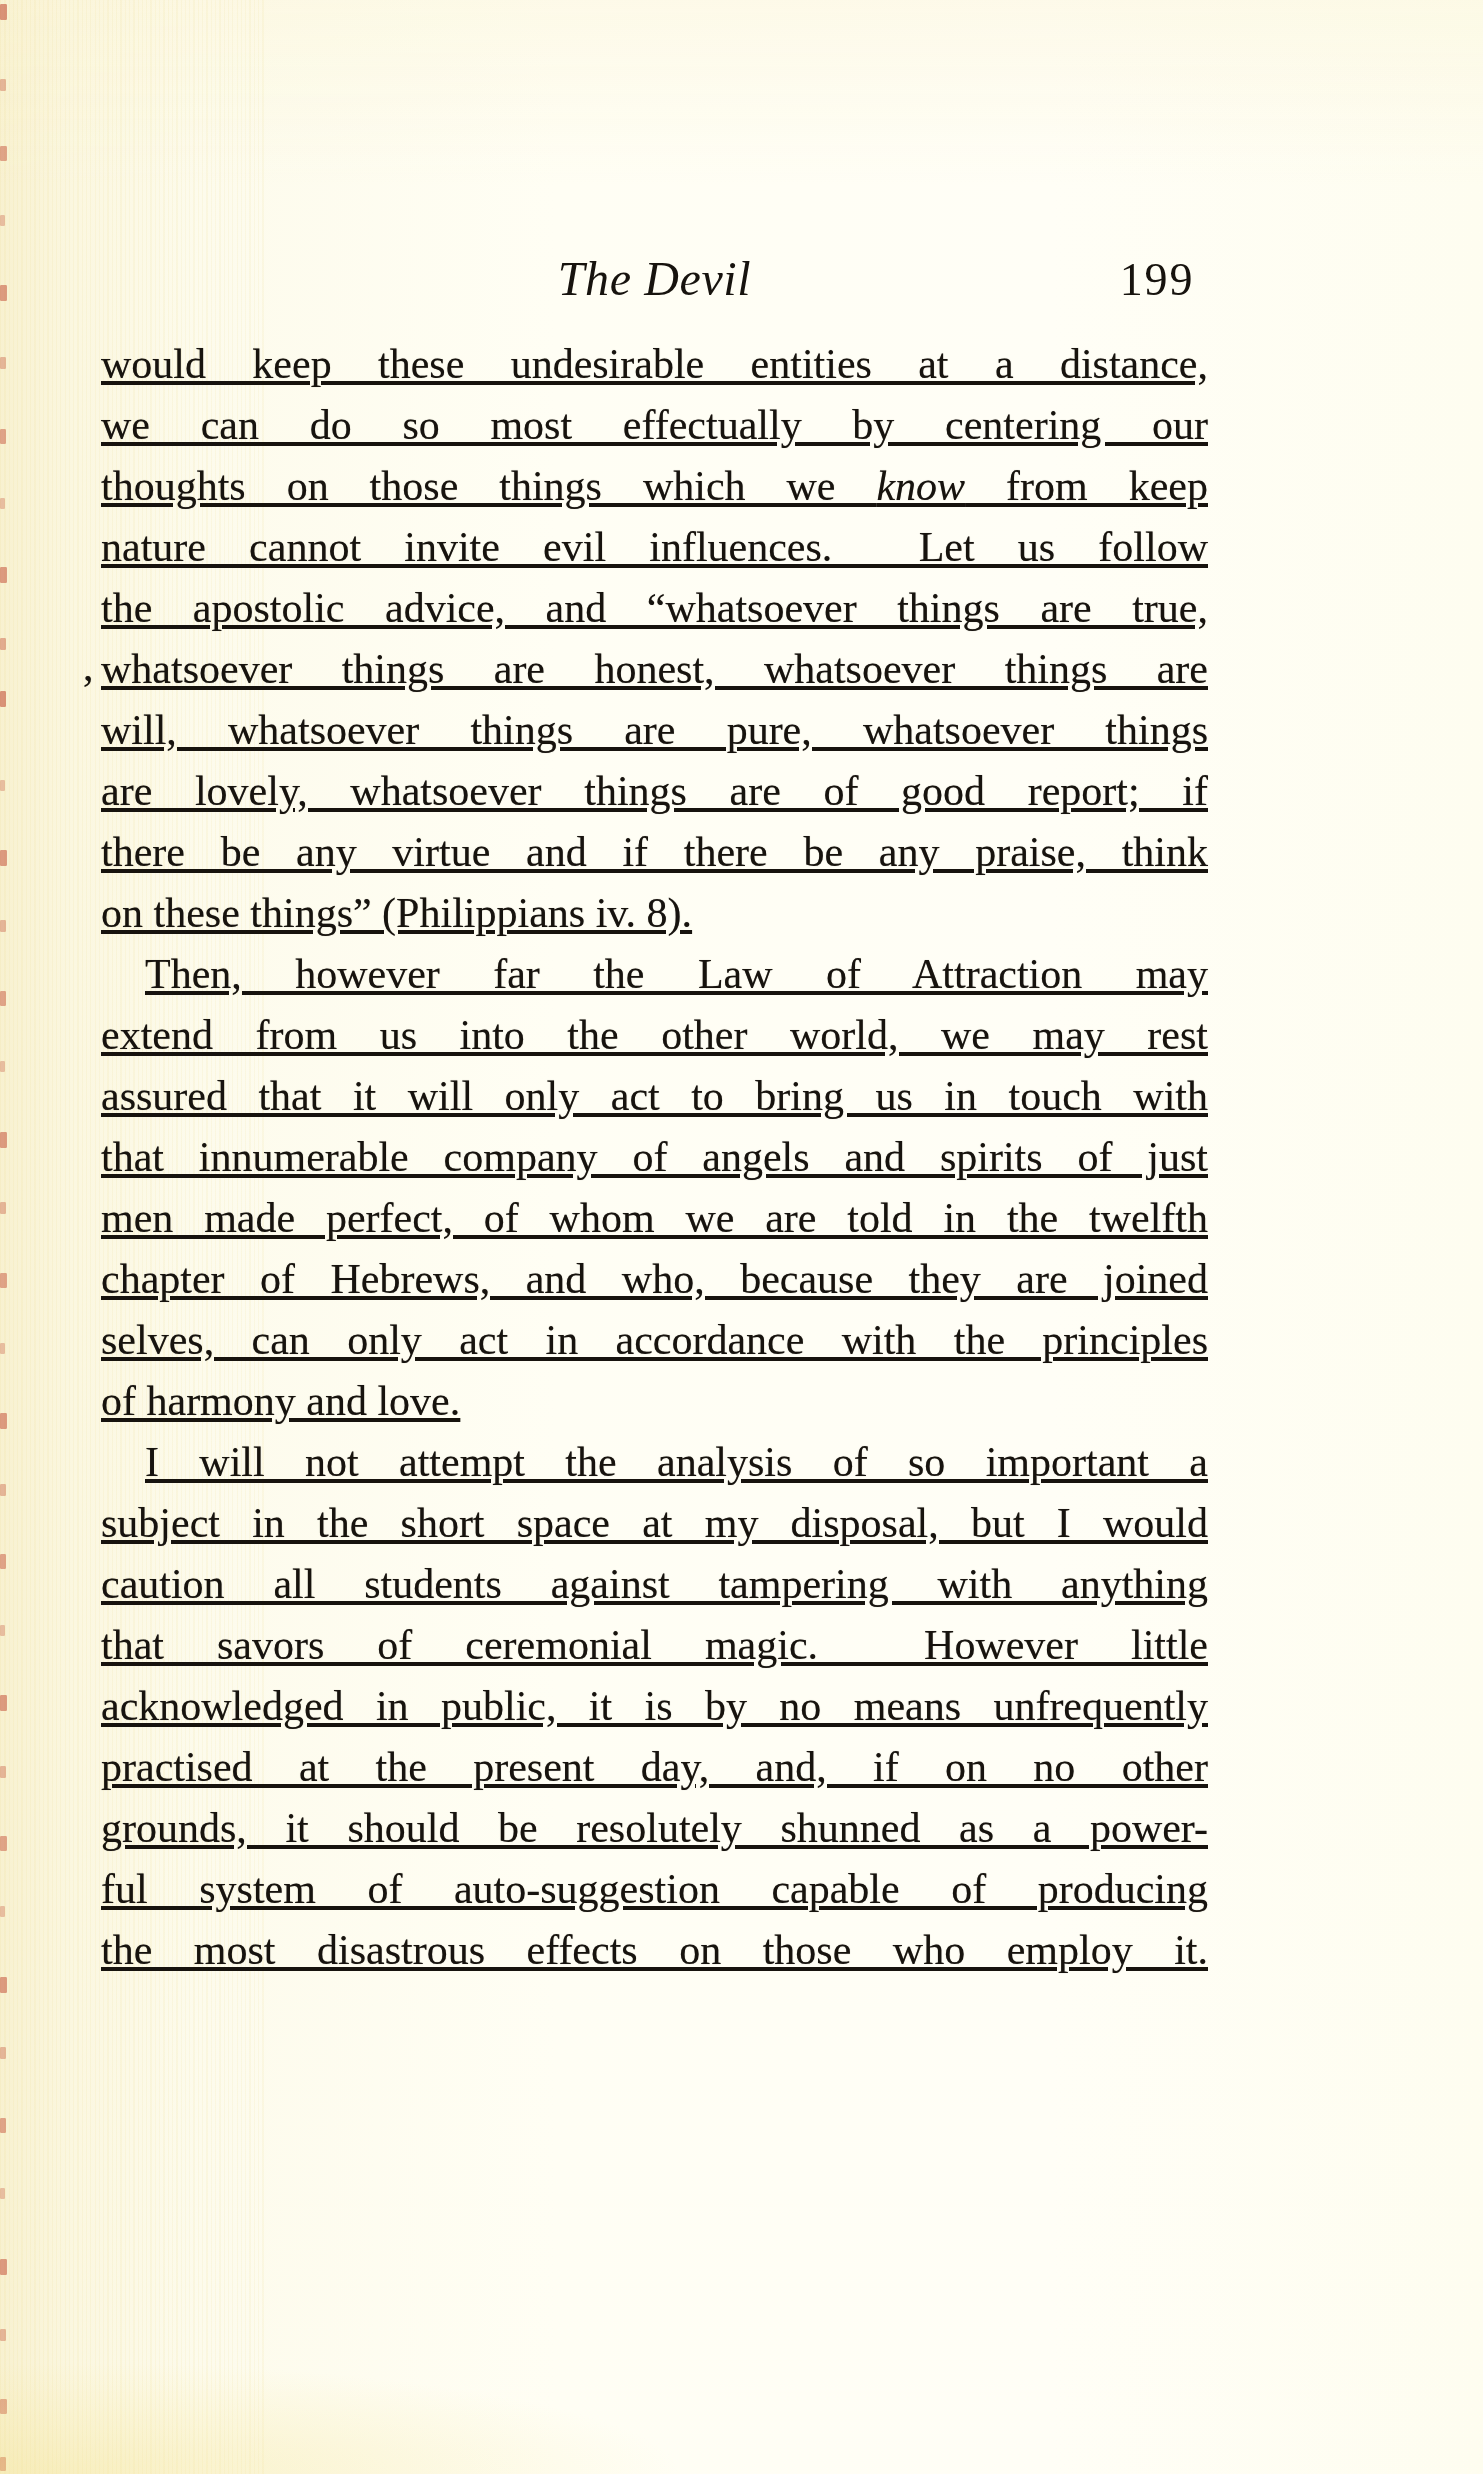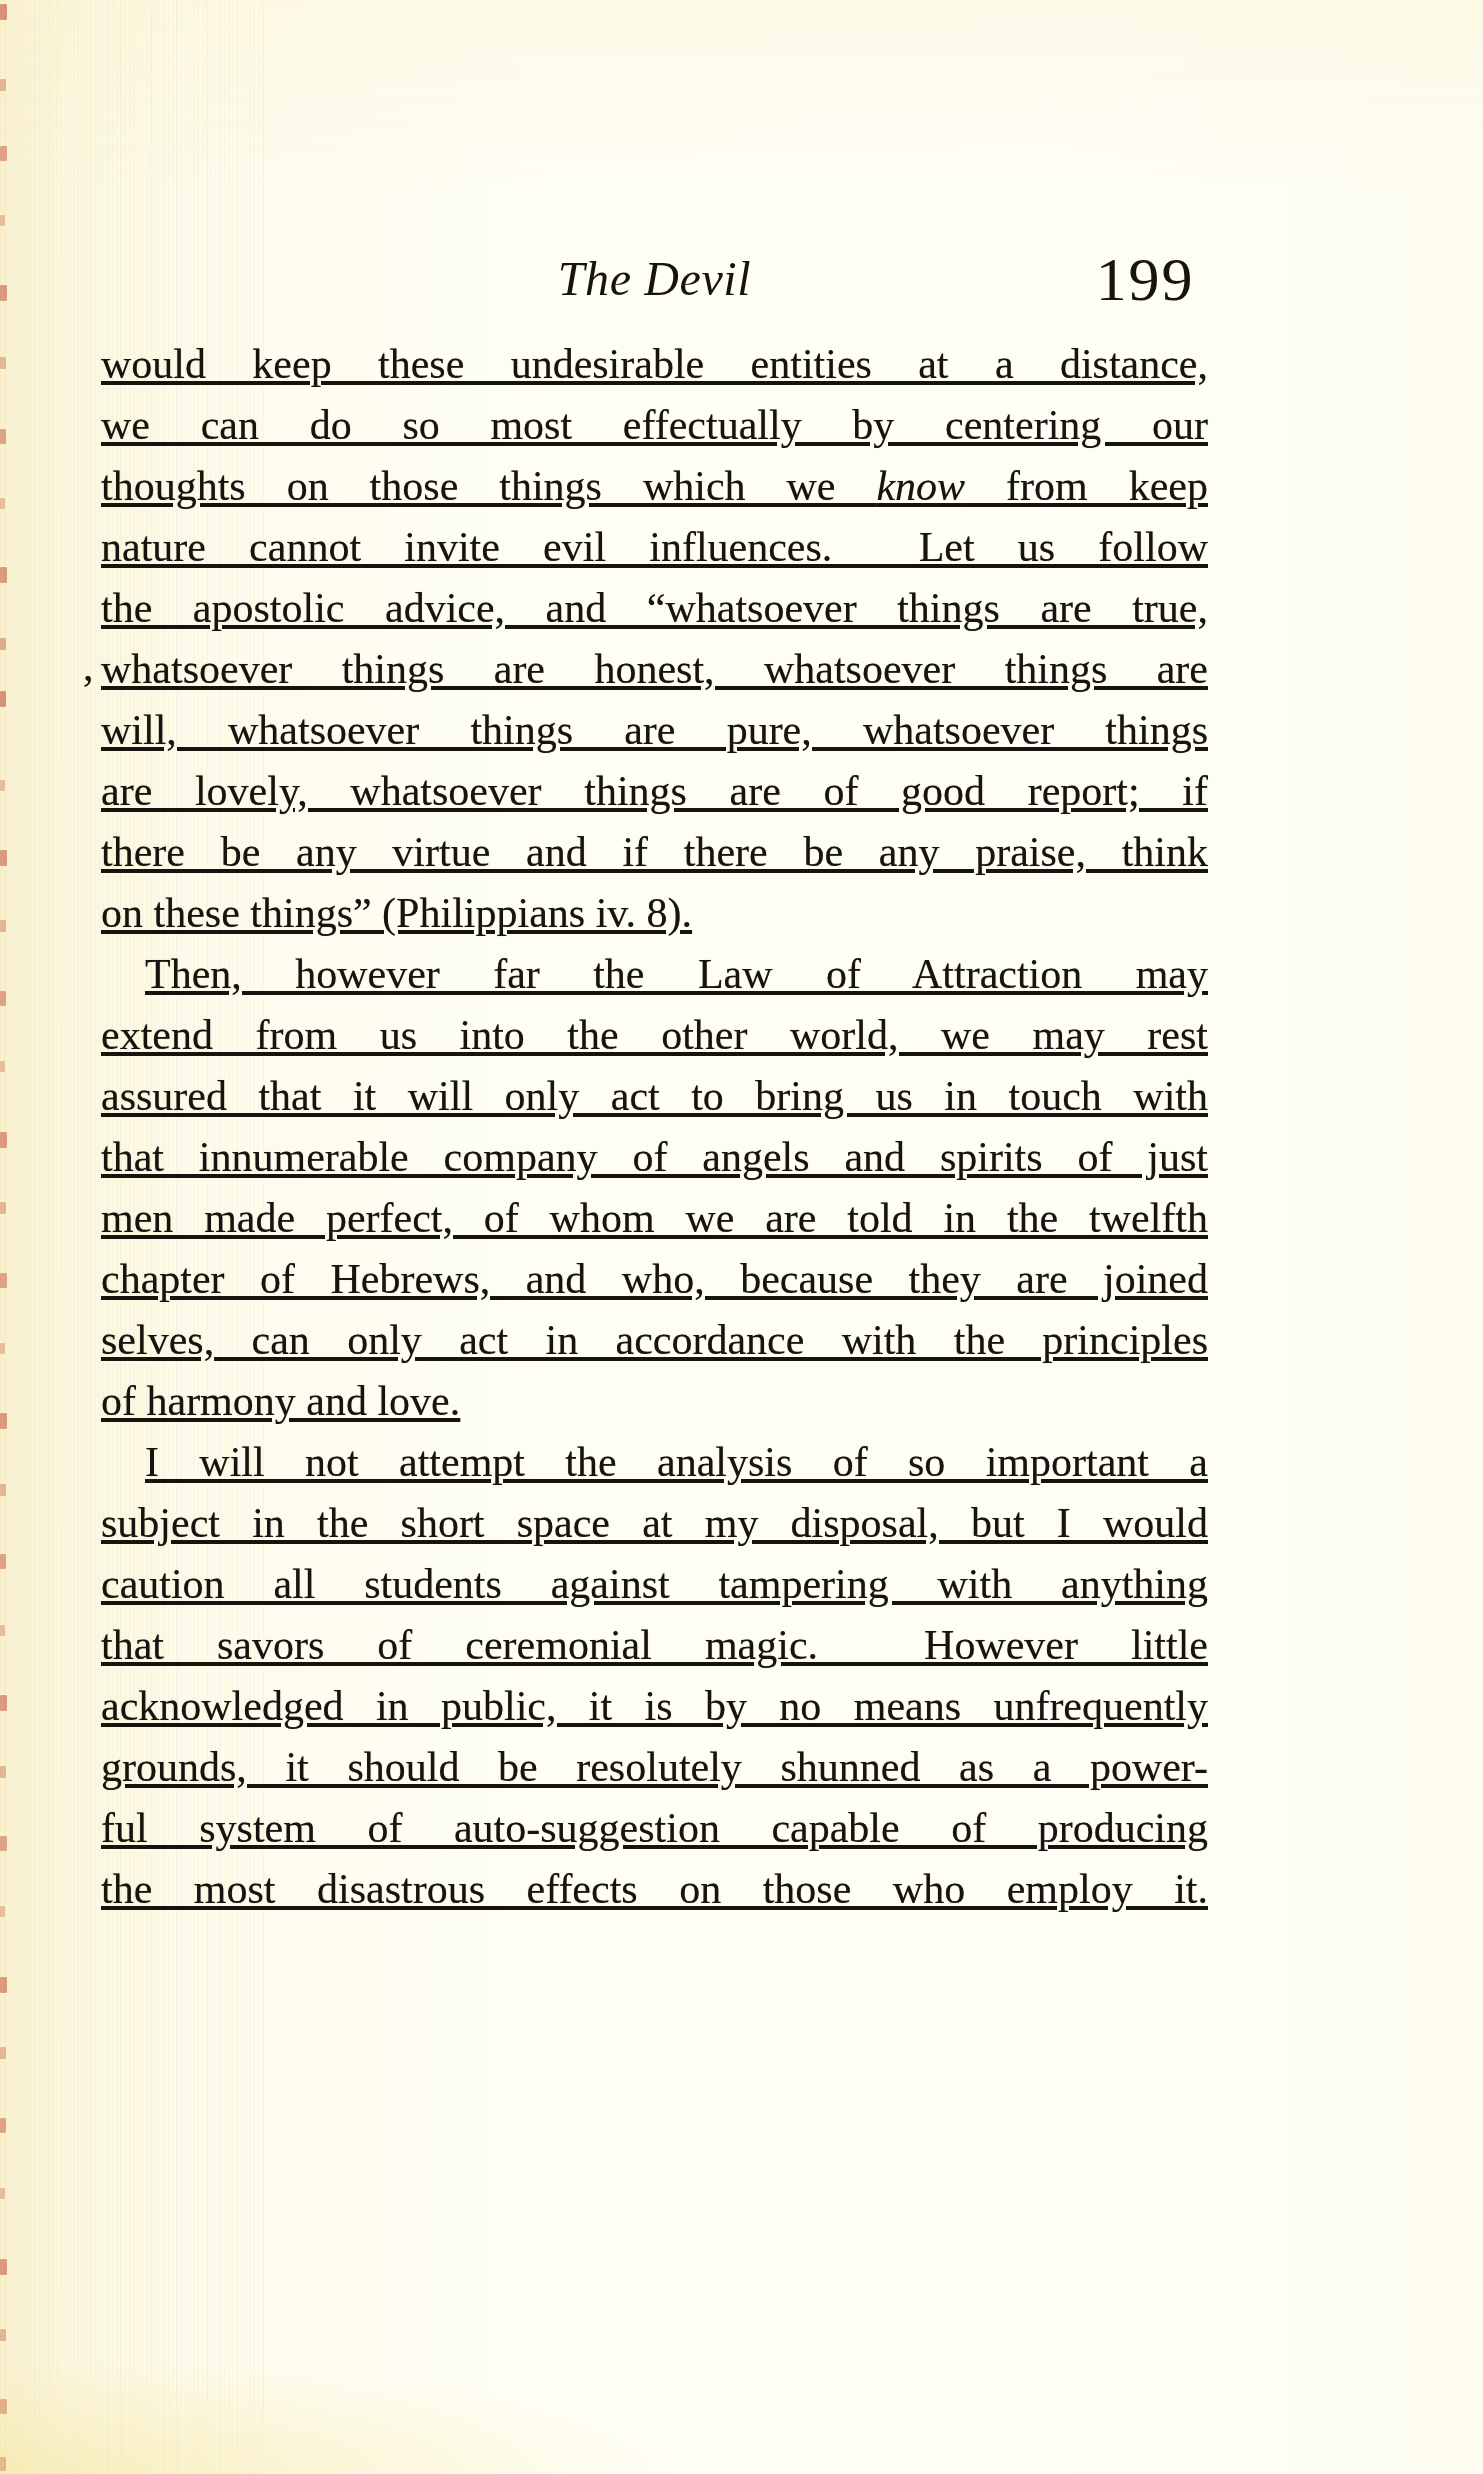--- a/index.html
+++ b/index.html
@@ -26,21 +26,21 @@
     pointer-events: none;
   }
   .header { position: absolute; left: 101px; top: 220px; width: 1107px; height: 69px; margin-top: 24px; }
   .title {
     display: block; text-align: center;
     font-style: italic; font-size: 48px; line-height: 69px;
     letter-spacing: 0.6px;
   }
   .pagenum {
     position: absolute; right: 13.6px; top: 1.2px;
-    font-size: 62px; line-height: 69px; letter-spacing: 1.9px;
+    font-size: 46px; line-height: 69px; letter-spacing: 1.9px;
   }
   .body-text { position: absolute; left: 101px; top: 334px; width: 1107px; text-decoration: underline; }
   .line {
     font-size: 42px; line-height: 61px;
     text-align: justify; text-align-last: justify;
     text-shadow: 0 0 0.7px rgba(23,19,14,0.5);
   }
   .line.last { text-align-last: left; }
   .line.indent { padding-left: 44px; }
   .it { font-style: italic; }
@@ -76,20 +76,21 @@
     <div class="line"><span>that innumerable company of angels and spirits of just</span></div>
     <div class="line"><span>men made perfect, of whom we are told in the twelfth</span></div>
     <div class="line"><span>chapter of Hebrews, and who, because they are joined</span></div>
     <div class="line"><span>selves, can only act in accordance with the principles</span></div>
     <div class="line last"><span>of harmony and love.</span></div>
     <div class="line indent"><span>I will not attempt the analysis of so important a</span></div>
     <div class="line"><span>subject in the short space at my disposal, but I would</span></div>
     <div class="line"><span>caution all students against tampering with anything</span></div>
     <div class="line"><span>that savors of ceremonial magic.&nbsp; However little</span></div>
     <div class="line"><span>acknowledged in public, it is by no means unfrequently</span></div>
+    <div class="line"><span>practised at the present day, and, if on no other</span></div>
     <div class="line"><span>grounds, it should be resolutely shunned as a power-</span></div>
     <div class="line"><span>ful system of auto-suggestion capable of producing</span></div>
     <div class="line"><span>the most disastrous effects on those who employ it.</span></div>
   </div>
 
 <span class="stray">,</span>
 
 <div id="edge-marks">
     <div class="mark" style="top: 3.7px; height: 16px; width: 7.4px; opacity: 0.55; background: rgb(192, 68, 46);"></div>
     <div class="mark" style="top: 79px; height: 12.4px; width: 5.6px; opacity: 0.35; background: rgb(192, 68, 46);"></div>

